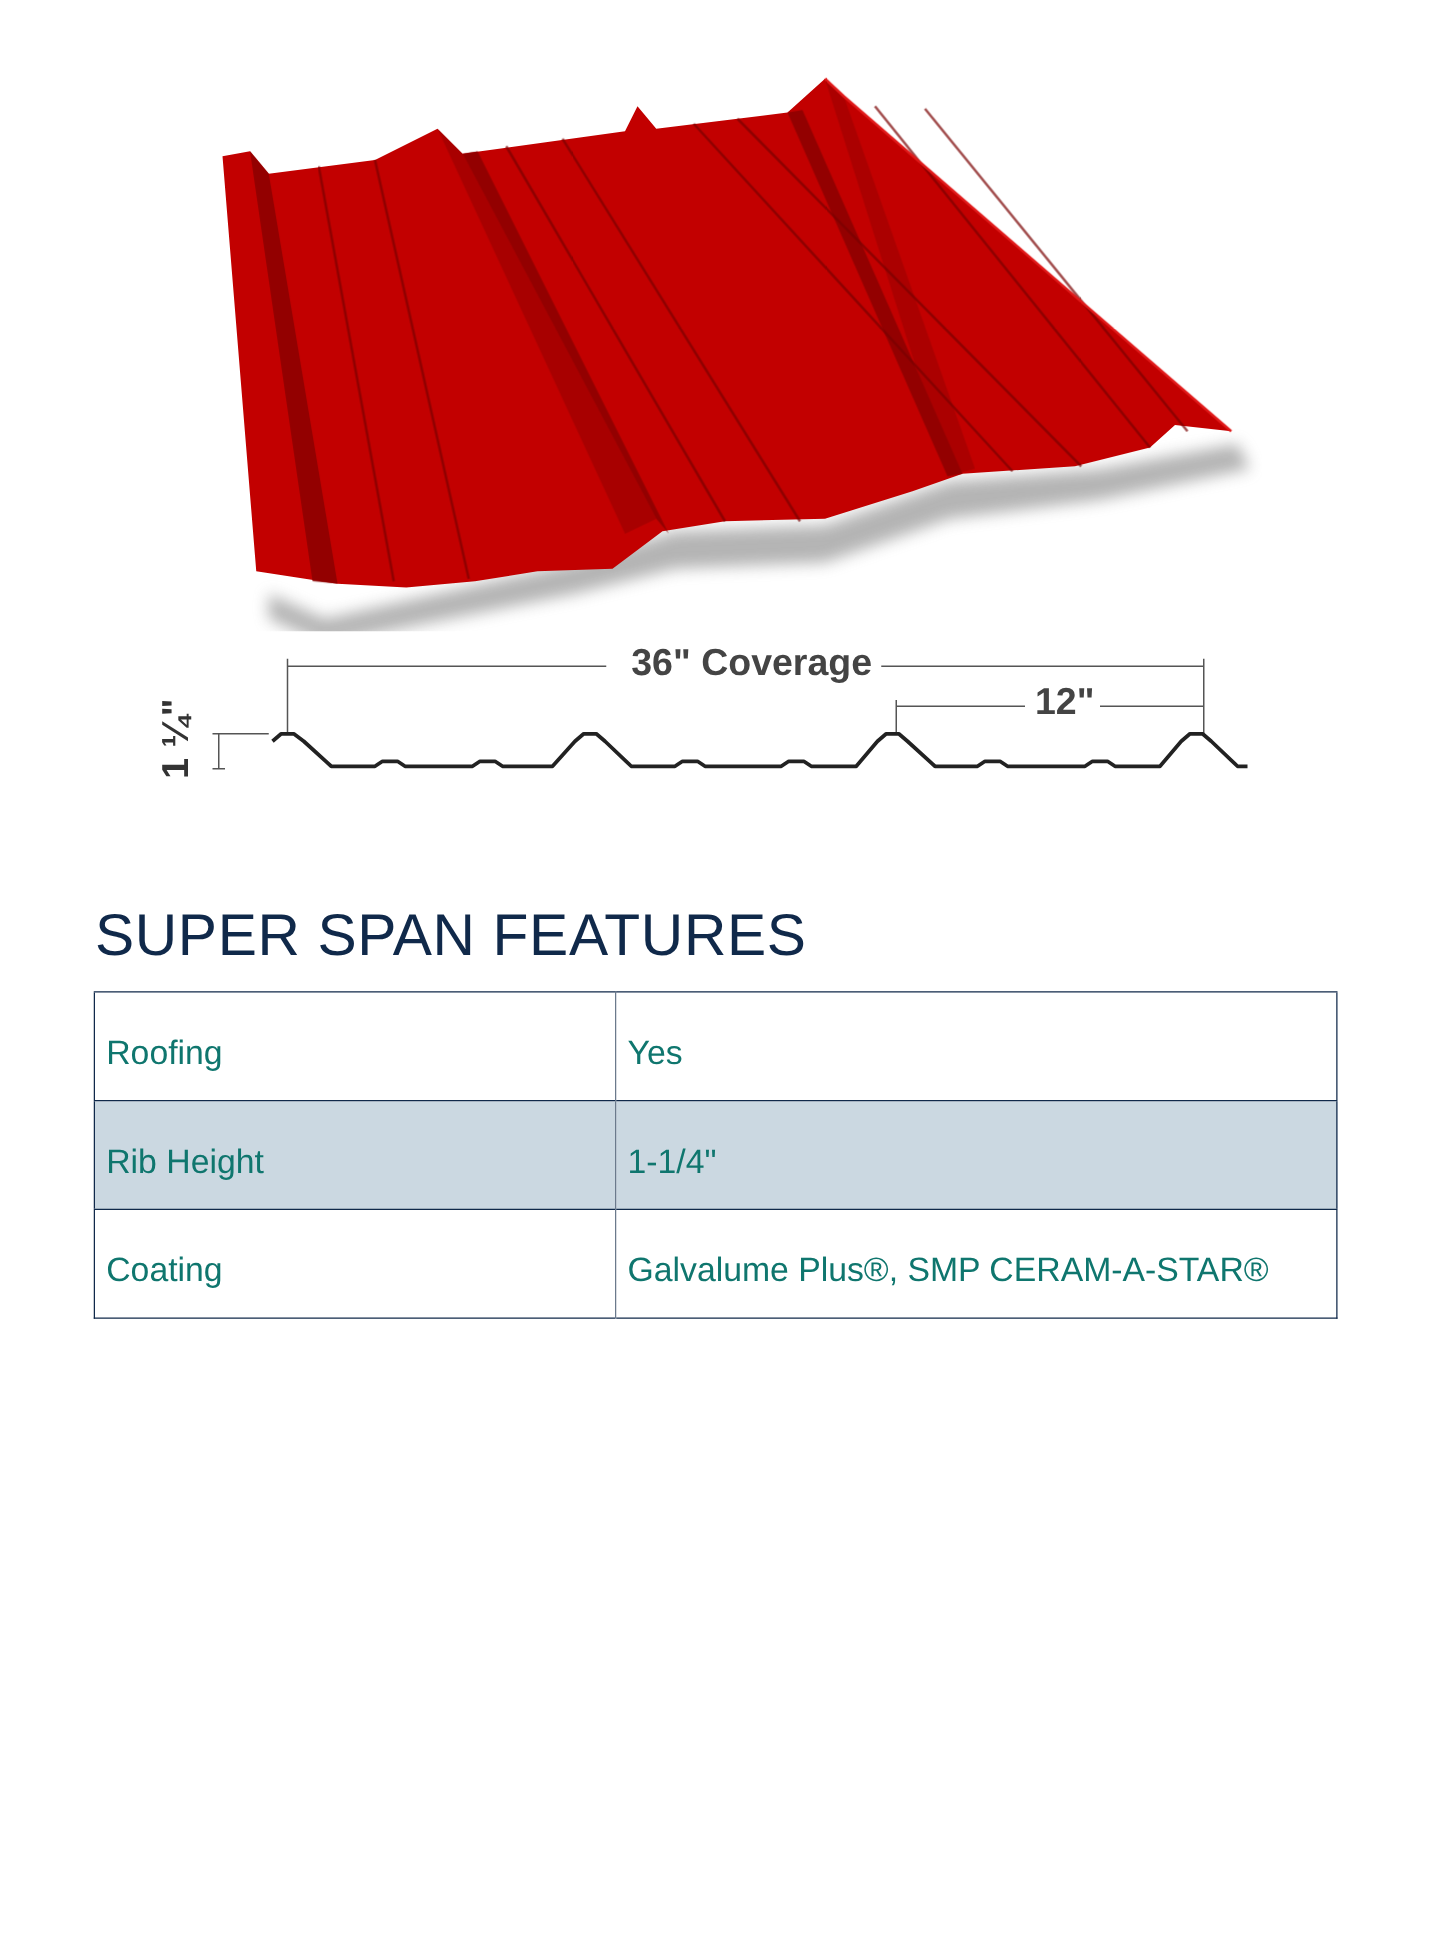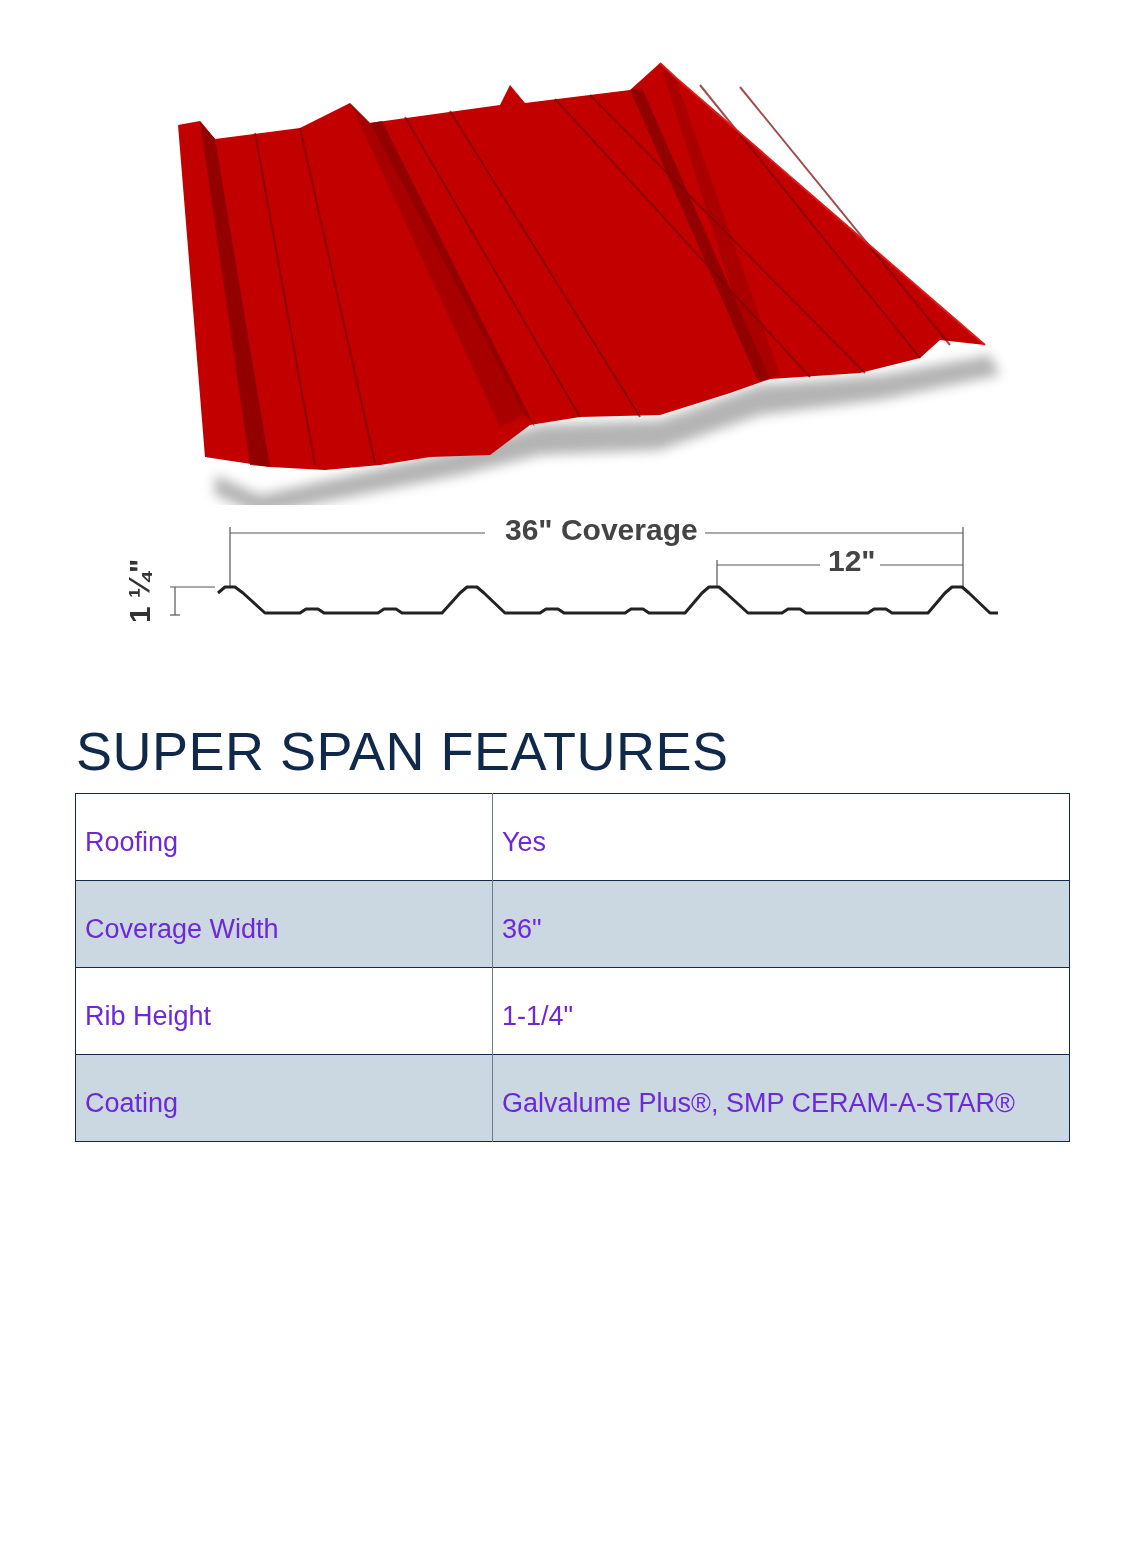--- a/index.html
+++ b/index.html
@@ -20,38 +20,38 @@
     }
     .profile-diagram {
       position: absolute;
       left: 120px; top: 505px;
       width: 900px; height: 140px;
     }
     .section-title {
       position: absolute;
       left: 76px; top: 722px;
       margin: 0;
-      font-size: 54px;
+      font-size: 47px;
       font-weight: normal;
       letter-spacing: 0.5px;
       color: #10294a;
       line-height: 1.1;
     }
     .features-table {
       position: absolute;
       left: 75px; top: 793px;
       width: 995px;
       border-collapse: collapse;
       border: 1.5px solid #10294a;
     }
     .features-table td {
       height: 76px;
       padding: 0 0 0 9px;
       font-size: 27px;
-      color: #6d28d9;
+      color: #0f766e;
       border-top: 1.5px solid #10294a;
       vertical-align: middle;
     }
     .features-table td.label-cell {
       width: 407px;
       border-right: 1.5px solid #6b7a8c;
       padding-top: 10px;
     }
     .features-table td.value-cell {
       padding-top: 10px;
@@ -124,24 +124,20 @@
 
 <h2 class="section-title">SUPER SPAN FEATURES</h2>
 
 <table class="features-table">
   <tbody>
     <tr>
       <td class="label-cell">Roofing</td>
       <td class="value-cell">Yes</td>
     </tr>
     <tr>
-      <td class="label-cell">Coverage Width</td>
-      <td class="value-cell">36"</td>
-    </tr>
-    <tr>
       <td class="label-cell">Rib Height</td>
       <td class="value-cell">1-1/4"</td>
     </tr>
     <tr>
       <td class="label-cell">Coating</td>
       <td class="value-cell">Galvalume Plus®, SMP CERAM-A-STAR®</td>
     </tr>
   </tbody>
 </table>
 

